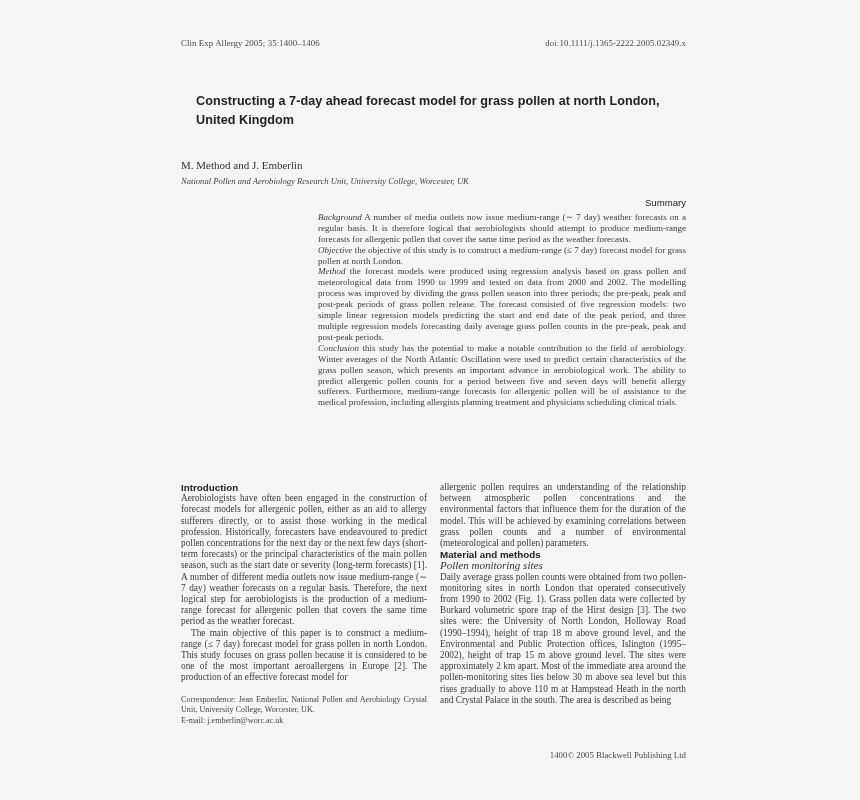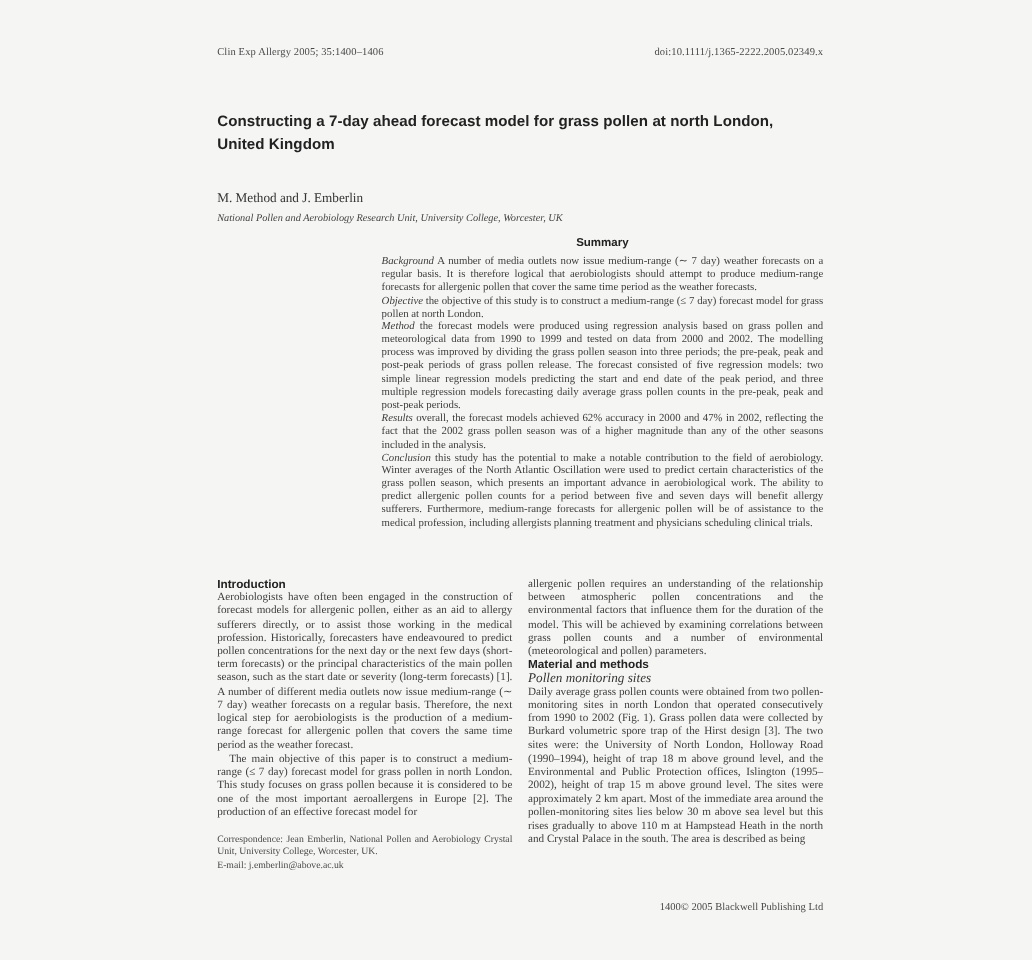--- a/index.html
+++ b/index.html
@@ -18,43 +18,43 @@
   }
   .page{position:relative;width:860px;height:800px;overflow:hidden;}
 
   .header-row{
     position:absolute;top:38px;left:181px;width:505px;
     display:flex;justify-content:space-between;
     font-size:8.8px;color:#4a4a4a;letter-spacing:.1px;
   }
 
   .title{
-    position:absolute;top:92px;left:181px;width:505px;
+    position:absolute;top:92px;left:196px;width:505px;
     font-family:"Liberation Sans",sans-serif;
     font-weight:bold;font-size:12.6px;line-height:19px;
     color:var(--ink-dark,#222);letter-spacing:.05px;
   }
 
   .authors{
     position:absolute;top:159px;left:181px;width:505px;
     font-size:11px;color:#333;
   }
   .affiliation{
     position:absolute;top:176px;left:181px;width:505px;
     font-size:8.6px;font-style:italic;color:#444;
   }
 
   .summary{
     position:absolute;top:198px;left:318px;width:368px;
     font-size:9px;line-height:10.9px;text-align:justify;color:#3d3d3d;
   }
   .summary .sum-head{
     font-family:"Liberation Sans",sans-serif;
-    font-weight:bold;font-size:9.6px;color:var(--ink-dark,#222);
-    margin:0 0 3px 0;text-align:center;
+    font-weight:normal;font-size:9.6px;color:var(--ink-dark,#222);
+    margin:0 0 3px 0;text-align:right;
   }
   .summary p{margin:0;}
   .summary .lead{font-style:italic;}
   .kw-block{margin-top:9px;}
   .kw-label{
     font-family:"Liberation Sans",sans-serif;font-weight:bold;
     color:var(--ink-dark,#222);margin-right:7px;font-size:8.9px;
   }
   .kw-line{font-size:8.9px;text-align:left;}
   .dates-line{font-style:italic;font-size:8.9px;text-align:left;}
@@ -102,33 +102,32 @@
   <div class="title">Constructing a 7-day ahead forecast model for grass pollen at north London, United Kingdom</div>
 
   <div class="authors">M. Method and J. Emberlin</div>
   <div class="affiliation">National Pollen and Aerobiology Research Unit, University College, Worcester, UK</div>
 
   <div class="summary">
     <p class="sum-head">Summary</p>
     <p><span class="lead">Background</span> <span>A number of media outlets now issue medium-range (∼ 7 day) weather forecasts on a regular basis. It is therefore logical that aerobiologists should attempt to produce medium-range forecasts for allergenic pollen that cover the same time period as the weather forecasts.</span></p>
     <p><span class="lead">Objective</span> <span>the objective of this study is to construct a medium-range (≤ 7 day) forecast model for grass pollen at north London.</span></p>
     <p><span class="lead">Method</span> <span>the forecast models were produced using regression analysis based on grass pollen and meteorological data from 1990 to 1999 and tested on data from 2000 and 2002. The modelling process was improved by dividing the grass pollen season into three periods; the pre-peak, peak and post-peak periods of grass pollen release. The forecast consisted of five regression models: two simple linear regression models predicting the start and end date of the peak period, and three multiple regression models forecasting daily average grass pollen counts in the pre-peak, peak and post-peak periods.</span></p>
-    <p><span class="lead">Results</span> <span>overall, the forecast models achieved 62% accuracy in 2000 and 47% in 2002, reflecting the fact that the 2002 grass pollen season was of a higher magnitude than any of the other seasons included in the analysis.</span></p>
     <p><span class="lead">Conclusion</span> <span>this study has the potential to make a notable contribution to the field of aerobiology. Winter averages of the North Atlantic Oscillation were used to predict certain characteristics of the grass pollen season, which presents an important advance in aerobiological work. The ability to predict allergenic pollen counts for a period between five and seven days will benefit allergy sufferers. Furthermore, medium-range forecasts for allergenic pollen will be of assistance to the medical profession, including allergists planning treatment and physicians scheduling clinical trials.</span></p>
   </div>
 
   <div class="columns">
 
     <div class="col">
       <p class="sec-head">Introduction</p>
       <p>Aerobiologists have often been engaged in the construction of forecast models for allergenic pollen, either as an aid to allergy sufferers directly, or to assist those working in the medical profession. Historically, forecasters have endeavoured to predict pollen concentrations for the next day or the next few days (short-term forecasts) or the principal characteristics of the main pollen season, such as the start date or severity (long-term forecasts) [1]. A number of different media outlets now issue medium-range (∼ 7 day) weather forecasts on a regular basis. Therefore, the next logical step for aerobiologists is the production of a medium-range forecast for allergenic pollen that covers the same time period as the weather forecast.</p>
       <p class="indent">The main objective of this paper is to construct a medium-range (≤ 7 day) forecast model for grass pollen in north London. This study focuses on grass pollen because it is considered to be one of the most important aeroallergens in Europe [2]. The production of an effective forecast model for</p>
       <div class="footnote">
         <p>Correspondence: Jean Emberlin, National Pollen and Aerobiology Crystal Unit, University College, Worcester, UK.</p>
-        <p>E-mail: j.emberlin@above.ac.uk</p>
+        <p>E-mail: j.emberlin@worc.ac.uk</p>
       </div>
     </div>
 
     <div class="col">
       <p>allergenic pollen requires an understanding of the relationship between atmospheric pollen concentrations and the environmental factors that influence them for the duration of the model. This will be achieved by examining correlations between grass pollen counts and a number of environmental (meteorological and pollen) parameters.</p>
       <p class="sec-head methods-head">Material and methods</p>
       <p class="sub-head">Pollen monitoring sites</p>
       <p>Daily average grass pollen counts were obtained from two pollen-monitoring sites in north London that operated consecutively from 1990 to 2002 (Fig. 1). Grass pollen data were collected by Burkard volumetric spore trap of the Hirst design [3]. The two sites were: the University of North London, Holloway Road (1990–1994), height of trap 18 m above ground level, and the Environmental and Public Protection offices, Islington (1995–2002), height of trap 15 m above ground level. The sites were approximately 2 km apart. Most of the immediate area around the pollen-monitoring sites lies below 30 m above sea level but this rises gradually to above 110 m at Hampstead Heath in the north and Crystal Palace in the south. The area is described as being</p>
     </div>
 

